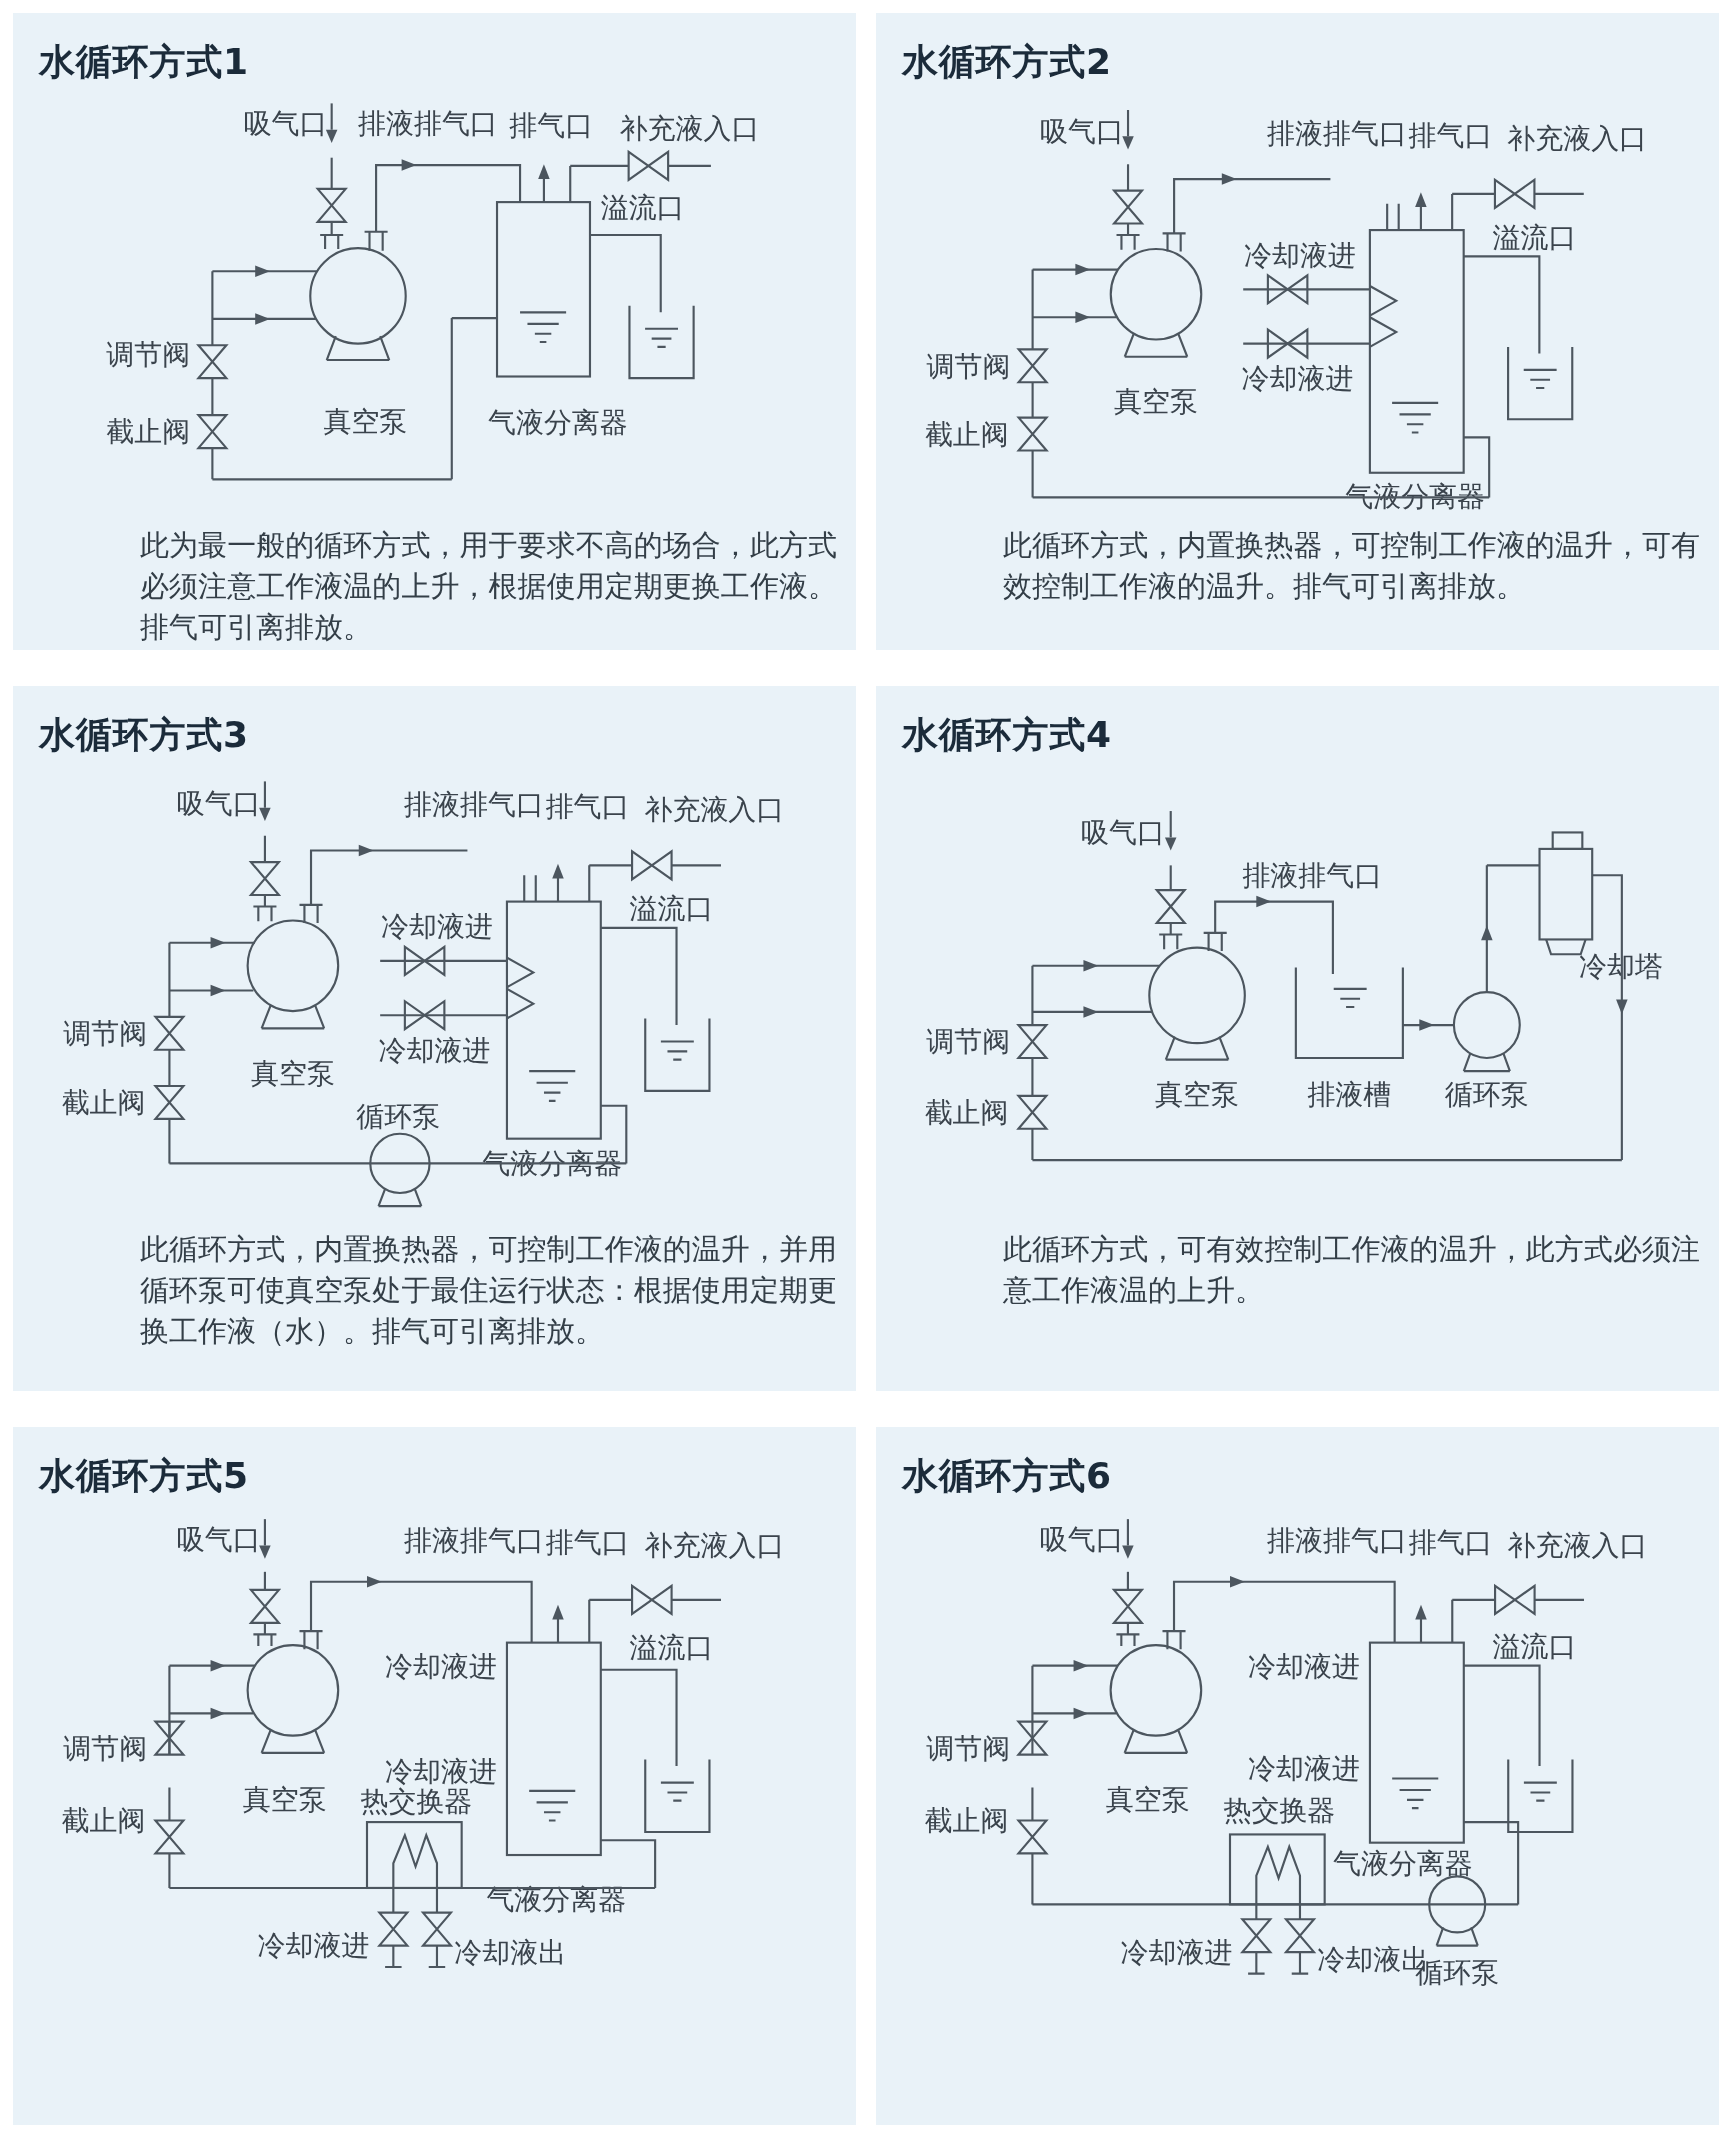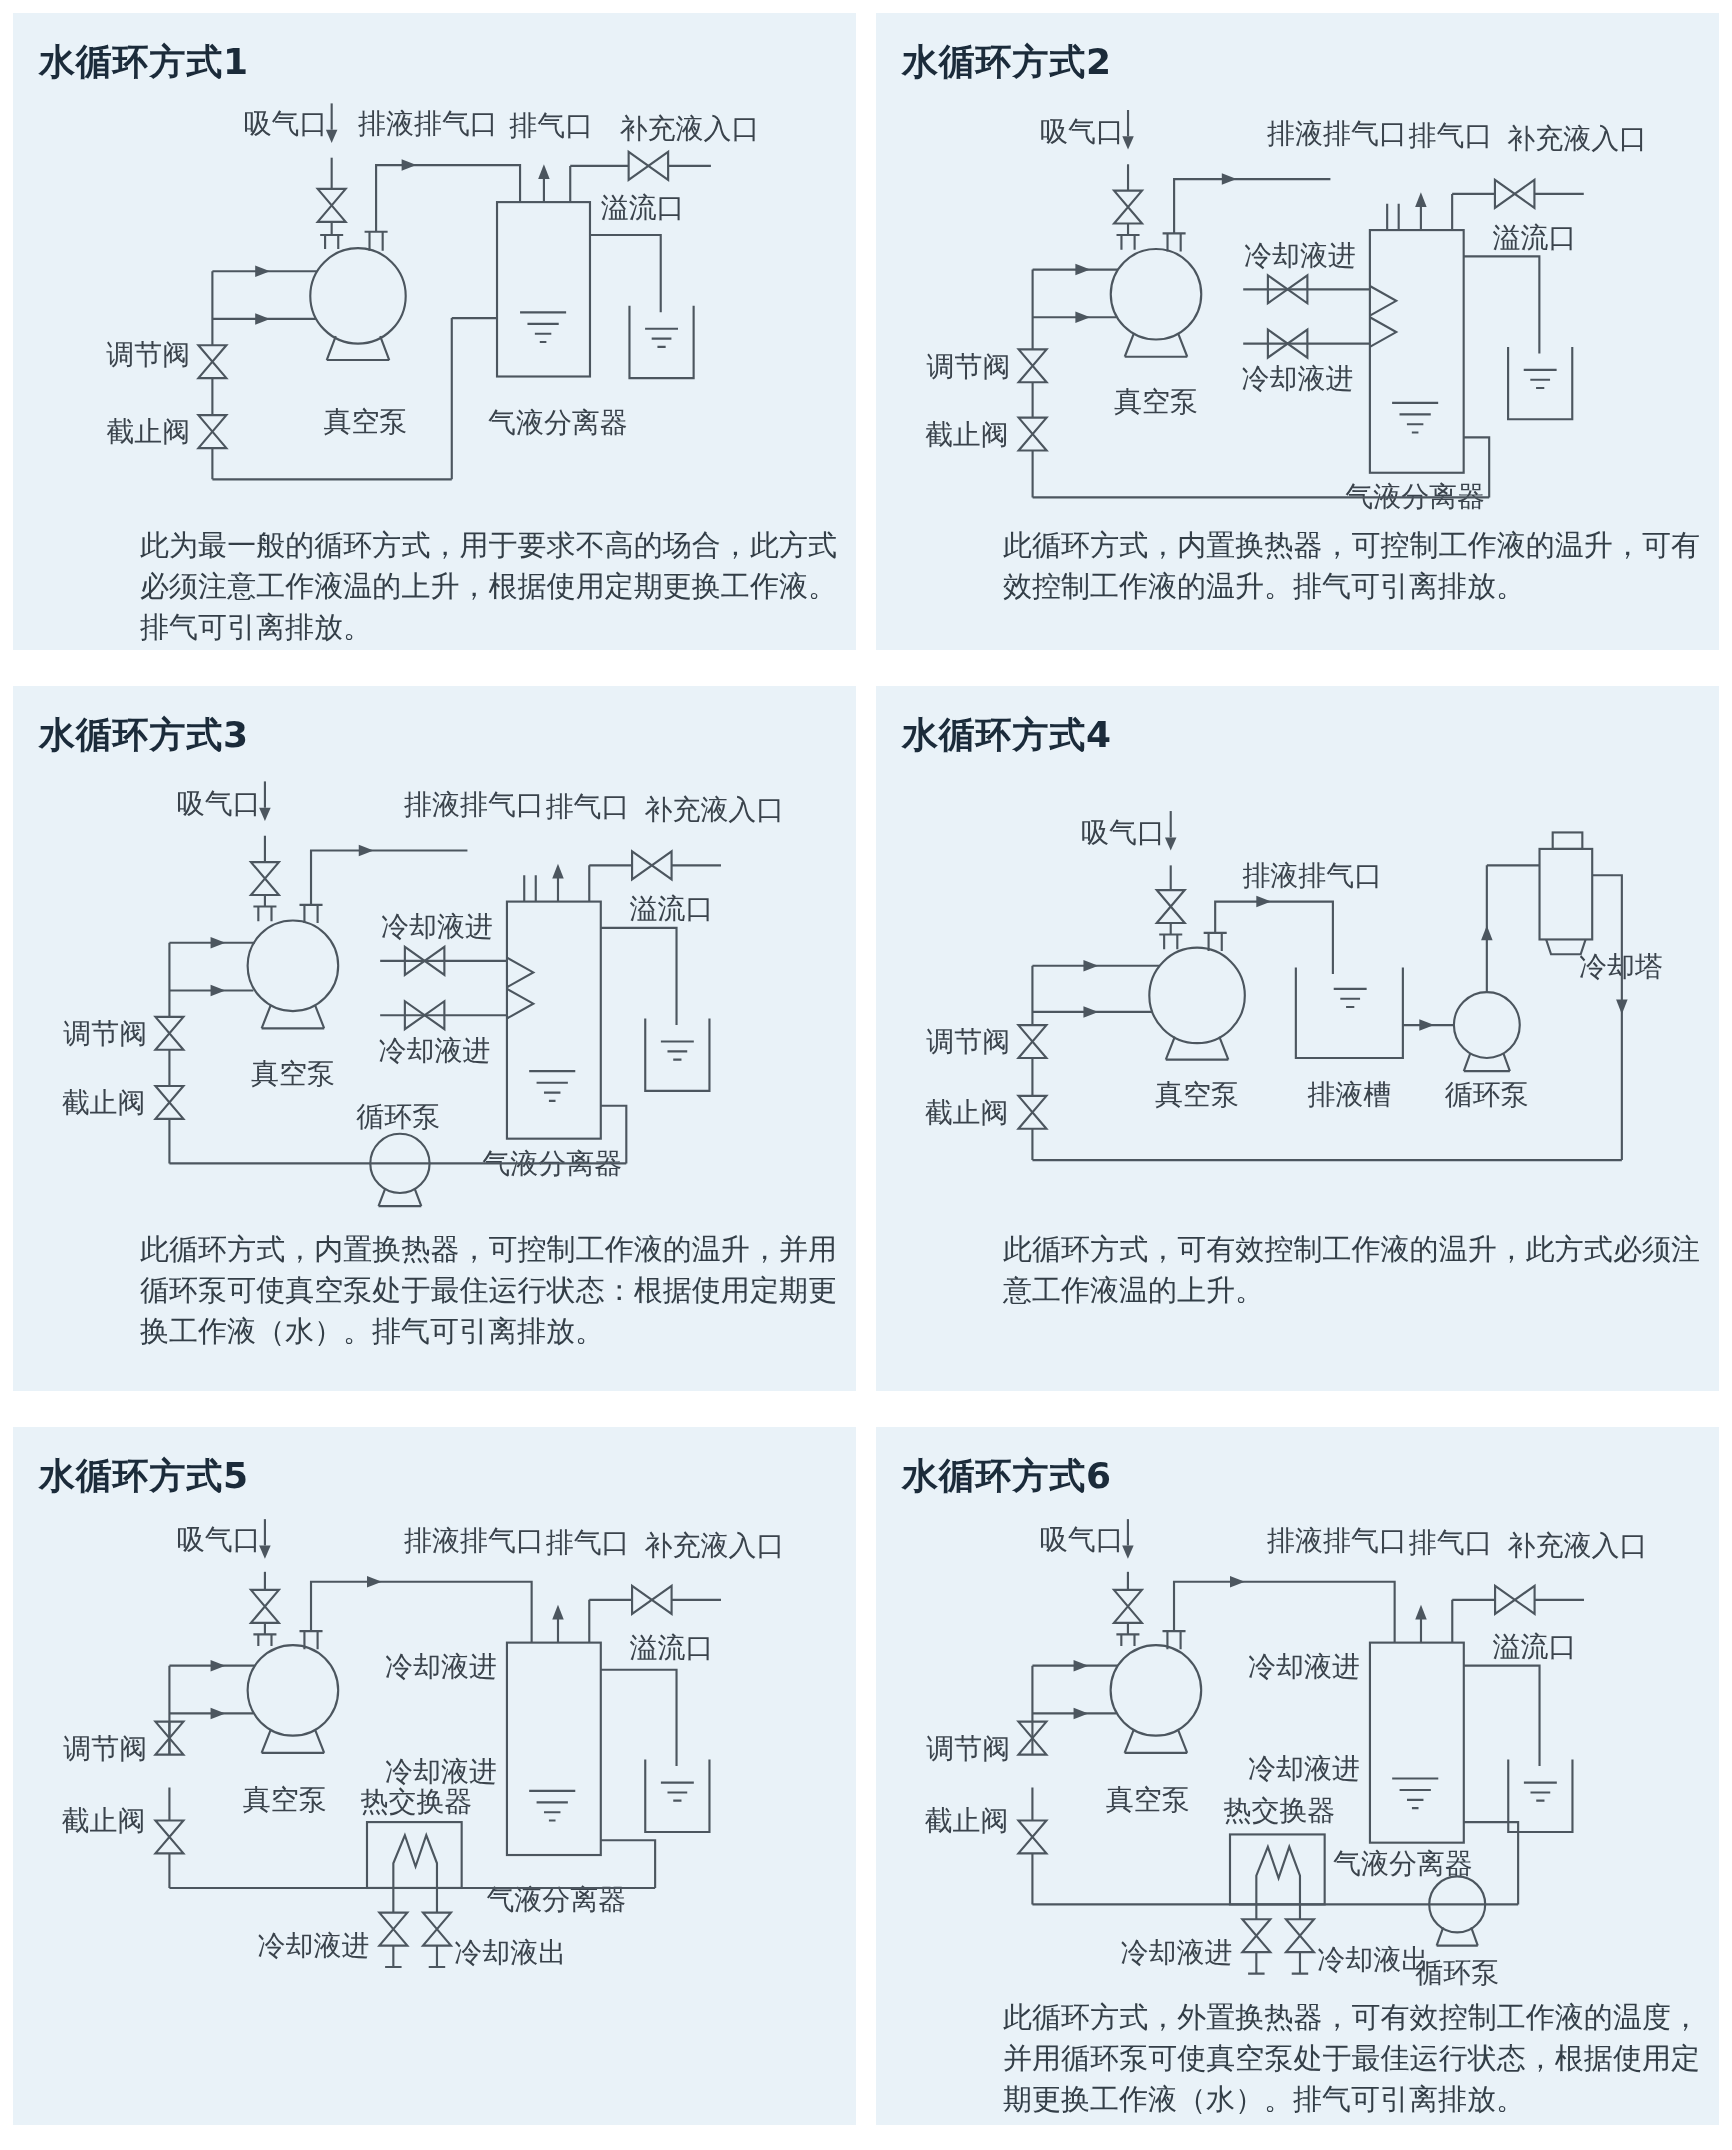--- a/index.html
+++ b/index.html
@@ -434,17 +434,16 @@
         <path d="M462,508 V455 L476,420 L489,458 L502,420 L515,455 V508"></path>
         <path d="M445,508 L479,508 L445,548 L479,548 Z"></path>
         <path d="M498,508 L532,508 L498,548 L532,548 Z"></path>
         <path d="M462,548 V574 M452,574 H472 M515,548 V574 M505,574 H525"></path>
       </g>
       <g>
         <circle cx="706" cy="490" r="34"></circle>
         <path d="M689,518 L681,540 M723,518 L731,540 M681,540 H731"></path>
       </g>
     </svg>
-    <div class="desc">此循环方式，外置换热器，可有效控制工作液的温度，并用循环泵可使真空泵处于最佳运行状态，根据使用定期更换工作液（水）。排气可引离排放。</div>
   </div>
 
 </div>
 
 
 </body></html>

